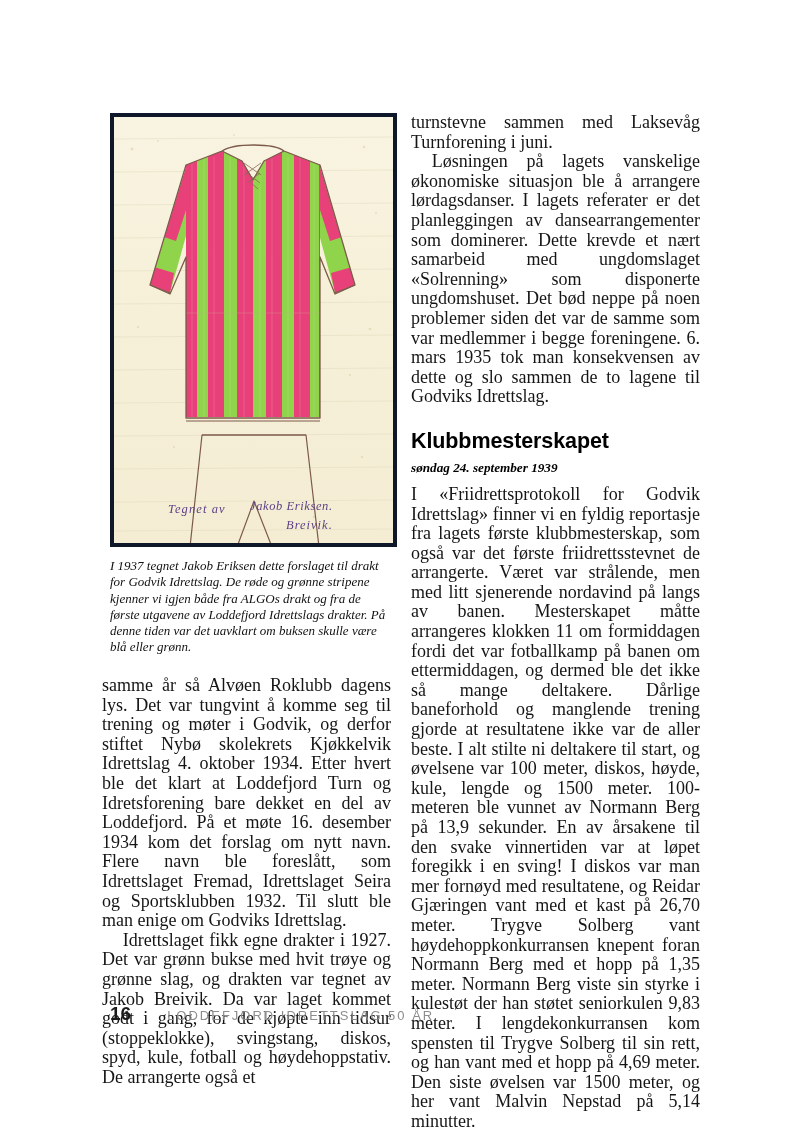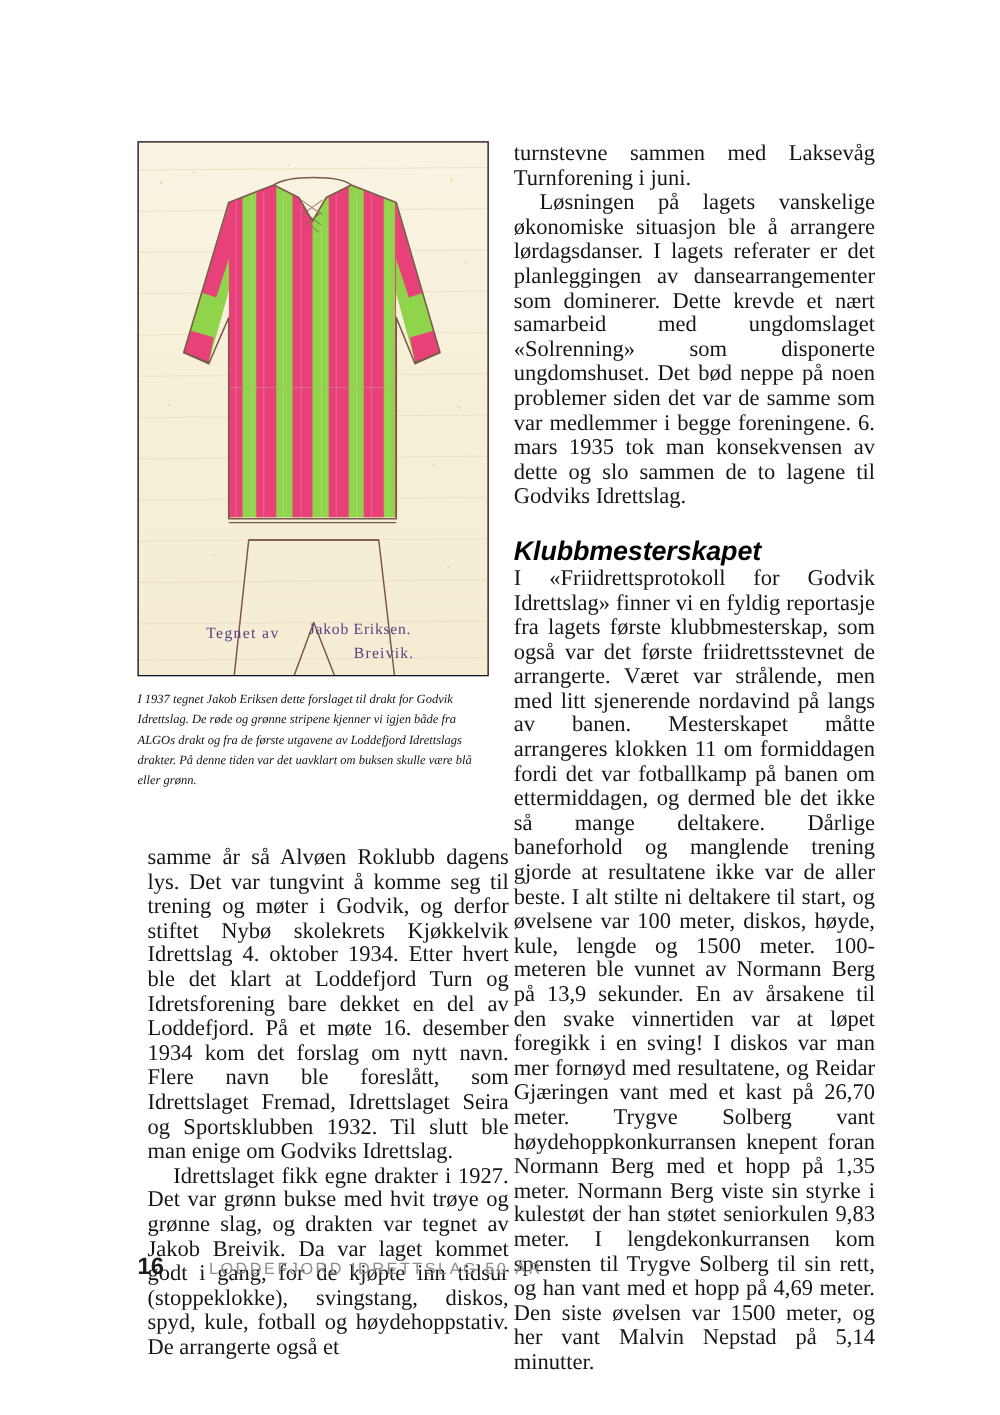--- a/index.html
+++ b/index.html
@@ -27,44 +27,45 @@
     position: absolute;
     top: 113px;
     width: 289px;
   }
   .col-left  { left: 110px; }
   .col-right { left: 411px; }
 
   
   .figure {
     width: 279px;
-    border: 1px solid #0f172a;
-    background: #fca5a5;
+    border: 4px solid #0f172a;
+    background: #86efac;
     position: relative;
     height: 426px;
     overflow: hidden;
     box-sizing: content-box;
+    font-style: italic;
   }
   .figure svg { display: block; width: 100%; height: 100%; }
 
   .caption {
     margin-top: 11px;
     font-family: "Liberation Serif", "DejaVu Serif", serif;
     font-style: italic;
-    font-size: 10px;
+    font-size: 13px;
     line-height: 16.3px;
     color: #111;
     width: 281px;
     text-align: left;
   }
 
   
   .body-col {
     position: absolute;
-    left: 118px;
+    left: 102px;
     top: 676px;
     width: 289px;
   }
   p.body {
     margin: 0;
     font-size: 18px;
     line-height: 19.6px;
     text-align: justify;
     text-justify: inter-word;
     hyphens: manual;
@@ -77,21 +78,20 @@
   
   h2.section-title {
     font-family: "Liberation Sans", "DejaVu Sans", sans-serif;
     font-weight: bold;
     font-size: 21.5px;
     line-height: 24px;
     margin: 0;
     padding: 0;
     letter-spacing: -0.1px;
     color: #000;
-    font-style: italic;
   }
   .section-sub {
     font-family: "Liberation Serif", "DejaVu Serif", serif;
     font-weight: bold;
     font-style: italic;
     font-size: 13.2px;
     line-height: 16px;
     margin: 7px 0 9px 0;
     color: #000;
   }
@@ -257,20 +257,21 @@
     <p class="body">samme år så Alvøen Roklubb dagens lys. Det var tungvint å komme seg til trening og møter i Godvik, og derfor stiftet Nybø skolekrets Kjøkkelvik Idrettslag 4. oktober 1934. Etter hvert ble det klart at Loddefjord Turn og Idretsforening bare dekket en del av Loddefjord. På et møte 16. desember 1934 kom det forslag om nytt navn. Flere navn ble foreslått, som Idrettslaget Fremad, Idrettslaget Seira og Sportsklubben 1932. Til slutt ble man enige om Godviks Idrettslag.</p>
     <p class="body">Idrettslaget fikk egne drakter i 1927. Det var grønn bukse med hvit trøye og grønne slag, og drakten var tegnet av Jakob Breivik. Da var laget kommet godt i gang, for de kjøpte inn tidsur (stoppeklokke), svingstang, diskos, spyd, kule, fotball og høydehoppstativ. De arrangerte også et</p>
   </div>
 
   <div class="col col-right">
     <p class="body">turnstevne sammen med Laksevåg Turnforening i juni.</p>
     <p class="body">Løsningen på lagets vanskelige økonomiske situasjon ble å arrangere lørdagsdanser. I lagets referater er det planleggingen av dansearrangementer som dominerer. Dette krevde et nært samarbeid med ungdomslaget «Solrenning» som disponerte ungdomshuset. Det bød neppe på noen problemer siden det var de samme som var medlemmer i begge foreningene. 6. mars 1935 tok man konsekvensen av dette og slo sammen de to lagene til Godviks Idrettslag.</p>
 
     <div class="spacer-before-title"></div>
     <h2 class="section-title">Klubbmesterskapet</h2>
+    <div class="section-sub">søndag 24. september 1939</div>
 
     <p class="body">I «Friidrettsprotokoll for Godvik Idrettslag» finner vi en fyldig reportasje fra lagets første klubbmesterskap, som også var det første friidrettsstevnet de arrangerte. Været var strålende, men med litt sjenerende nordavind på langs av banen. Mesterskapet måtte arrangeres klokken 11 om formiddagen fordi det var fotballkamp på banen om ettermiddagen, og dermed ble det ikke så mange deltakere. Dårlige baneforhold og manglende trening gjorde at resultatene ikke var de aller beste. I alt stilte ni deltakere til start, og øvelsene var 100 meter, diskos, høyde, kule, lengde og 1500 meter. 100-meteren ble vunnet av Normann Berg på 13,9 sekunder. En av årsakene til den svake vinnertiden var at løpet foregikk i en sving! I diskos var man mer fornøyd med resultatene, og Reidar Gjæringen vant med et kast på 26,70 meter. Trygve Solberg vant høydehoppkonkurransen knepent foran Normann Berg med et hopp på 1,35 meter. Normann Berg viste sin styrke i kulestøt der han støtet seniorkulen 9,83 meter. I lengdekonkurransen kom spensten til Trygve Solberg til sin rett, og han vant med et hopp på 4,69 meter. Den siste øvelsen var 1500 meter, og her vant Malvin Nepstad på 5,14 minutter.</p>
   </div>
 
   <div class="footer">
     <div class="folio">16</div>
     <div class="footer-text">LODDEFJORD IDRETTSLAG 50 ÅR</div>
   </div>
 
 </div>

